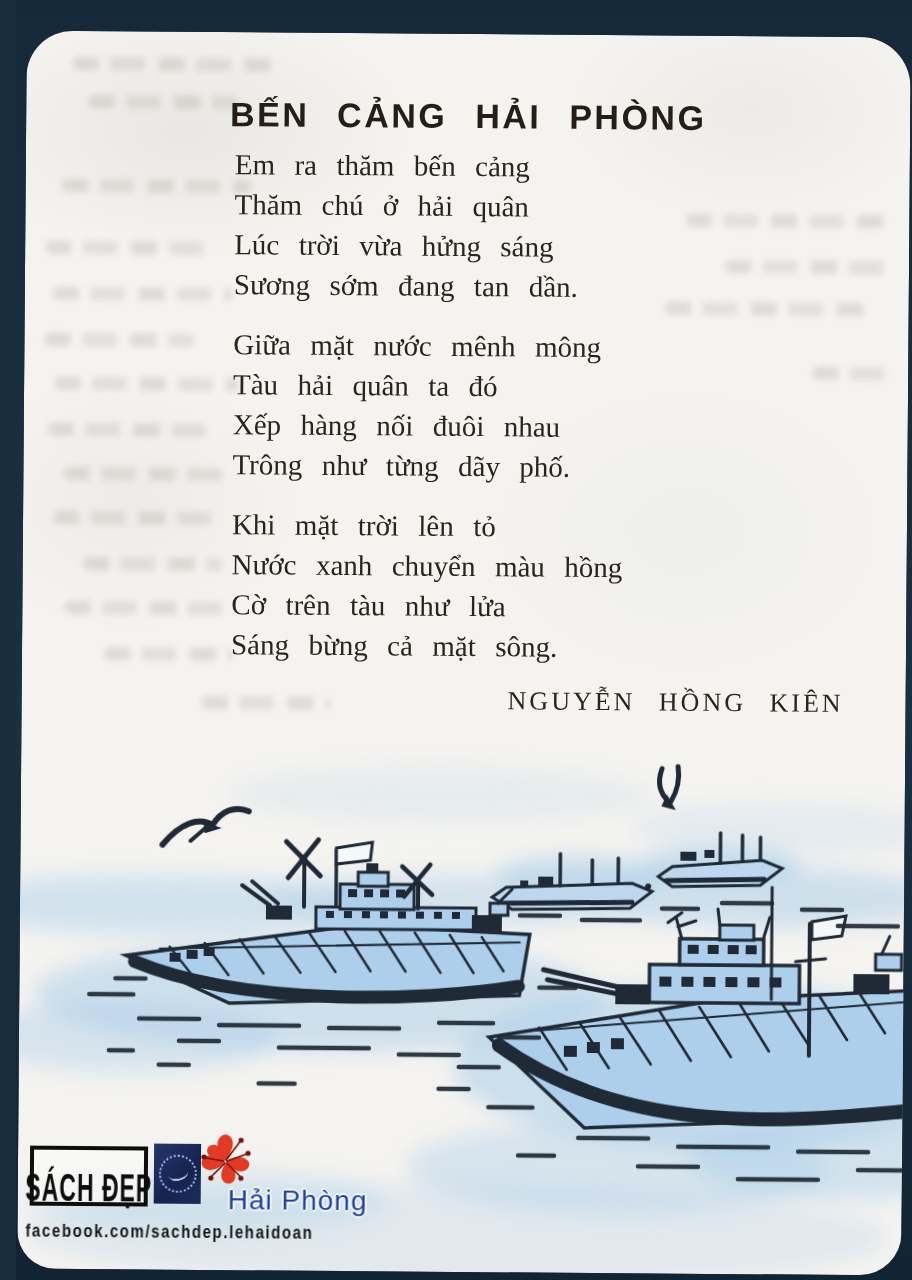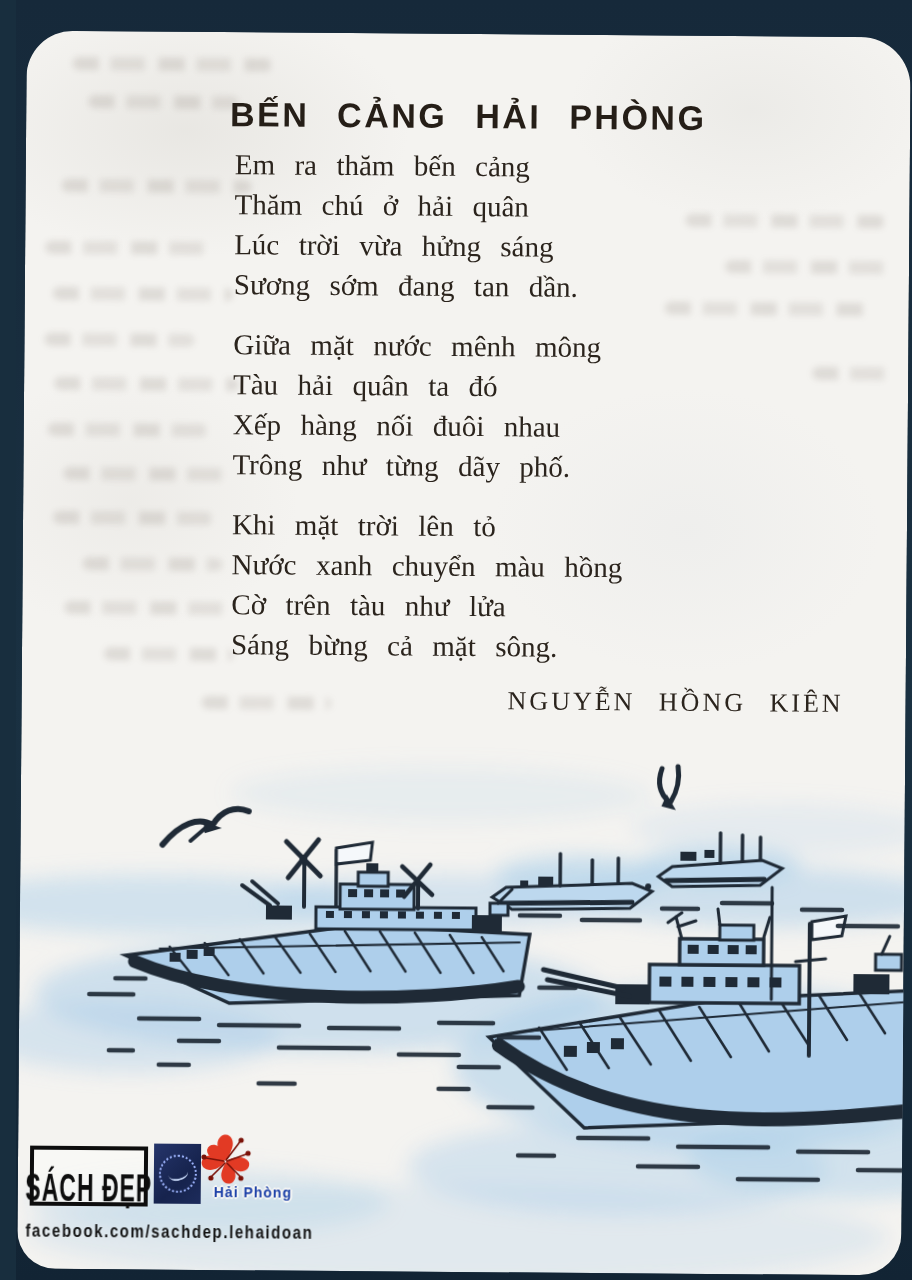--- a/index.html
+++ b/index.html
@@ -35,22 +35,22 @@
            display:flex;align-items:flex-end;justify-content:center;}
   .sachdep span{font-family:"Liberation Sans", sans-serif;font-weight:bold;font-size:23px;
                 color:#0d0d0d;letter-spacing:1px;transform:scaleY(1.65);white-space:nowrap;}
   .emblem{position:absolute;left:136px;top:1112px;width:47px;height:60px;
           background:linear-gradient(135deg,#25356b,#16234d 60%,#1d2c5c);
           box-shadow:inset 0 0 0 3px #3c52a0, inset 0 0 0 6px #1a2half;
           display:flex;align-items:center;justify-content:center;}
   .emblem .ring{width:34px;height:34px;border-radius:50%;border:2px dotted #9fb6ff;
           display:flex;align-items:center;justify-content:center;}
   .emblem .ring i{display:block;width:20px;height:12px;border-bottom:2px solid #cfe0ff;border-radius:50%;transform:rotate(-12deg);}
-  .haiphong{position:absolute;left:196px;top:1152px;
-            font-family:"Liberation Sans", sans-serif;font-weight:bold;font-size:14px;color:#1d41a8;
+  .haiphong{position:absolute;left:210px;top:1152px;
+            font-family:"Liberation Sans", sans-serif;font-weight:normal;font-size:28px;color:#1d41a8;
             text-shadow:-2px 0 0 #f6f6f4, 2px 0 0 #f6f6f4, 0 -2px 0 #f6f6f4, 0 2px 0 #f6f6f4, 1px 1px 0 #f6f6f4, -1px -1px 0 #f6f6f4;
             letter-spacing:1px;}
   .flower{position:absolute;left:176px;top:1098px;width:64px;height:64px;}
   .fburl{position:absolute;left:8px;top:1188px;
          font-family:"Liberation Sans", sans-serif;font-weight:bold;font-size:15px;color:#141414;
          letter-spacing:1.6px;word-spacing:1px;white-space:nowrap;transform:scaleY(1.25);transform-origin:left top;}
 </style>
 </head>
 <body>
 

